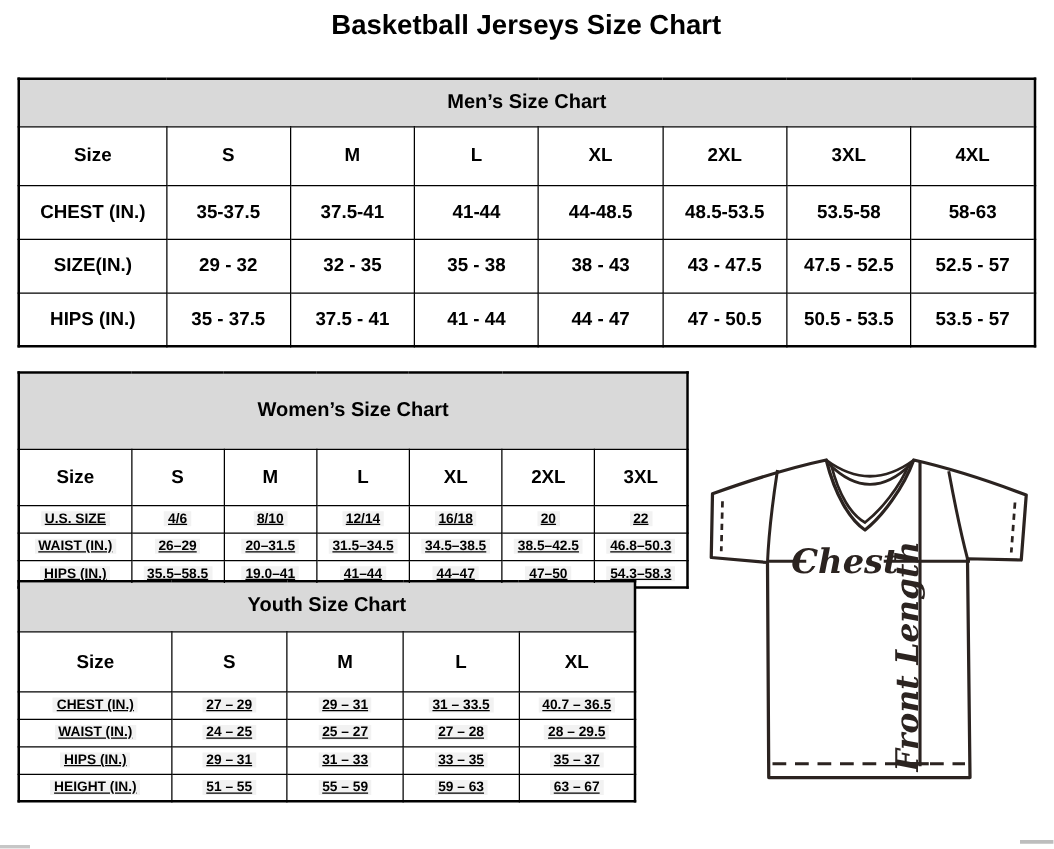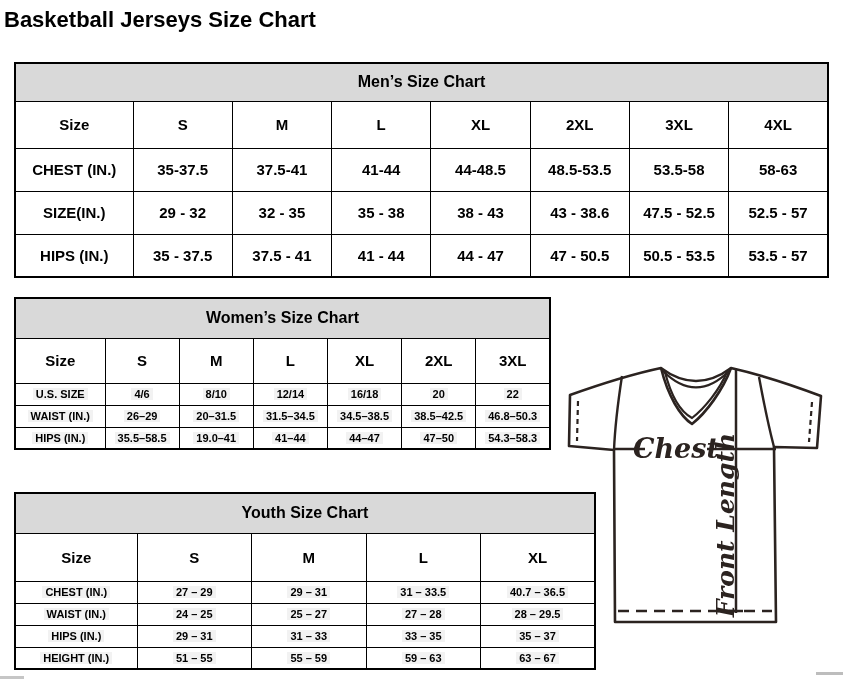--- a/index.html
+++ b/index.html
@@ -1,40 +1,40 @@
 <!DOCTYPE html>
 <html><head>
 <meta charset="utf-8">
 <style>
   html,body{margin:0;padding:0;background:#fff;}
   .page{position:relative;width:843px;height:679px;background:#fff;overflow:hidden;
         font-family:"Liberation Sans",sans-serif;color:#000;}
-  .title{position:absolute;top:7px;left:4px;width:810px;
+  .title{position:absolute;top:7px;left:16px;width:810px;text-align:center;
          font-size:22px;font-weight:bold;}
   .tbl{position:absolute;}
   .tbl table{border-collapse:collapse;table-layout:fixed;width:100%;border:2px solid #000;}
   .tbl td{border:1px solid #000;text-align:center;vertical-align:middle;
           font-weight:bold;padding:0;overflow:hidden;white-space:nowrap;}
   .tbl td.band{background:#d9d9d9;font-size:16px;}
   .mens{left:14px;top:62px;width:815px;}
   .mens col.first{width:118px;}
   .mens tr.bandrow{height:38px;}
   .mens tr.head{height:47px;}  .mens tr.head td{font-size:15px;}
   .mens tr.datarow{height:43px;} .mens tr.datarow td{font-size:15px;}
   .womens{left:14px;top:297px;width:537px;}
   .womens col.first{width:90px;}
-  .womens tr.bandrow{height:40px;}
+  .womens tr.bandrow{height:61px;}
   .womens tr.head{height:45px;} .womens tr.head td{font-size:15px;}
   .womens tr.datarow{height:22px;} .womens tr.datarow td{font-size:11px;}
-  .youth{left:14px;top:492px;width:582px;}
+  .youth{left:14px;top:464px;width:495px;}
   .youth col.first{width:122px;}
   .youth tr.bandrow{height:40px;}
   .youth tr.head{height:48px;} .youth tr.head td{font-size:15px;}
   .youth tr.datarow{height:22px;} .youth tr.datarow td{font-size:11px;}
-  .womens tr.datarow td span, .youth tr.datarow td span{background:#f2f2f2;padding:0 3px;}
+  .womens tr.datarow td span, .youth tr.datarow td span{background:#f2f2f2;padding:0 3px;text-decoration:underline;}
   .jersey{position:absolute;left:558px;top:362px;width:283px;height:310px;}
   .jersey path, .jersey line{stroke:#2b2320;fill:none;}
   .jersey text{fill:#2b2320;font-family:"DejaVu Serif","Liberation Serif",serif;
                font-style:italic;font-weight:bold;}
   .sb{position:absolute;}
   .sb-left{left:0;bottom:0;width:24px;height:3px;background:#c6c6c6;}
   .sb-right{left:816px;top:672px;width:27px;height:3px;background:#bdbdbd;}
 </style>
 </head>
 <body>
@@ -78,21 +78,21 @@
             <td><span>48.5-53.5</span></td>
             <td><span>53.5-58</span></td>
             <td><span>58-63</span></td>
           </tr>
           <tr class="datarow">
             <td class="rowlabel"><span>SIZE(IN.)</span></td>
             <td><span>29 - 32</span></td>
             <td><span>32 - 35</span></td>
             <td><span>35 - 38</span></td>
             <td><span>38 - 43</span></td>
-            <td><span>43 - 38.6</span></td>
+            <td><span>43 - 47.5</span></td>
             <td><span>47.5 - 52.5</span></td>
             <td><span>52.5 - 57</span></td>
           </tr>
           <tr class="datarow">
             <td class="rowlabel"><span>HIPS (IN.)</span></td>
             <td><span>35 - 37.5</span></td>
             <td><span>37.5 - 41</span></td>
             <td><span>41 - 44</span></td>
             <td><span>44 - 47</span></td>
             <td><span>47 - 50.5</span></td>

